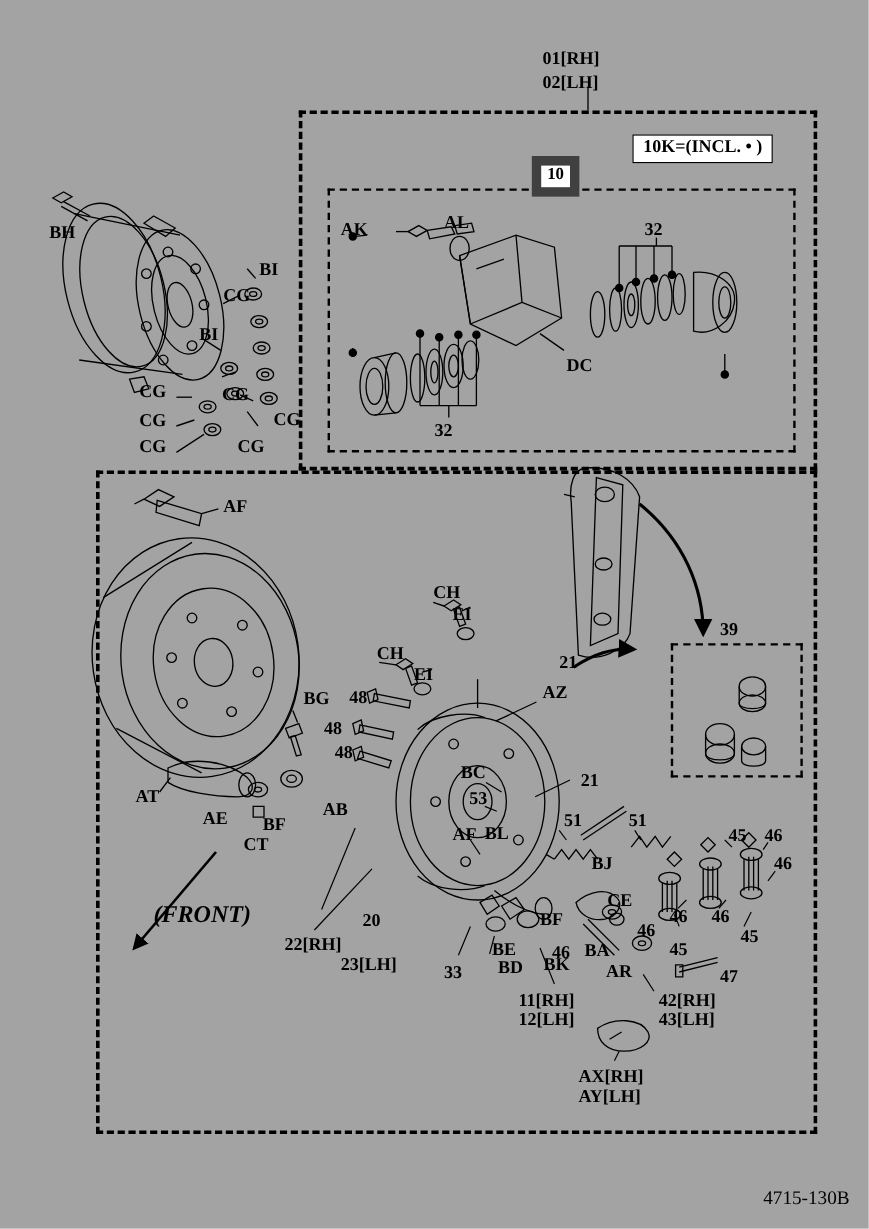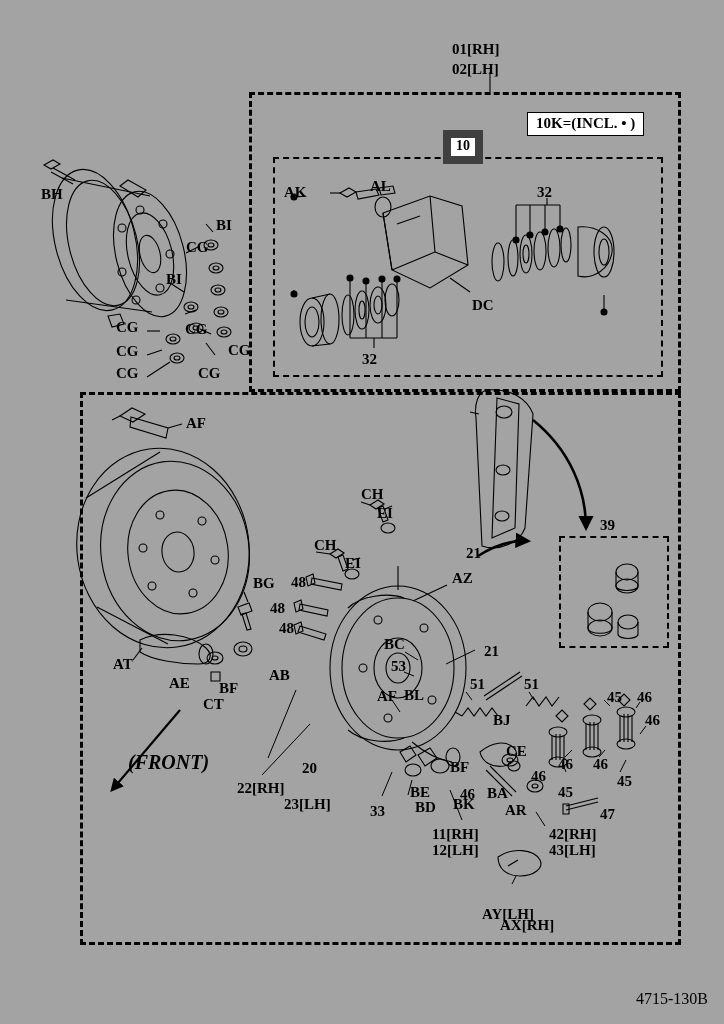--- a/index.html
+++ b/index.html
@@ -447,17 +447,17 @@
       <div class="lbl" style="left: 617px; top: 774px;">45</div>
       <div class="lbl" style="left: 645px; top: 713px;">46</div>
       <div class="lbl" style="left: 607px; top: 690px;">45</div>
       <div class="lbl" style="left: 637px; top: 690px;">46</div>
       <div class="lbl" style="left: 460px; top: 787px;">46</div>
       <div class="lbl" style="left: 600px; top: 807px;">47</div>
       <div class="lbl" style="left: 432px; top: 827px;">11[RH]</div>
       <div class="lbl" style="left: 432px; top: 843px;">12[LH]</div>
       <div class="lbl" style="left: 549px; top: 827px;">42[RH]</div>
       <div class="lbl" style="left: 549px; top: 843px;">43[LH]</div>
-      <div class="lbl" style="left: 500px; top: 891px; margin-top: 27px;">AX[RH]</div>
+      <div class="lbl" style="left: 482px; top: 891px;">AX[RH]</div>
       <div class="lbl" style="left: 482px; top: 907px;">AY[LH]</div>
     </div>
 
 </div>
 
 </body></html>

